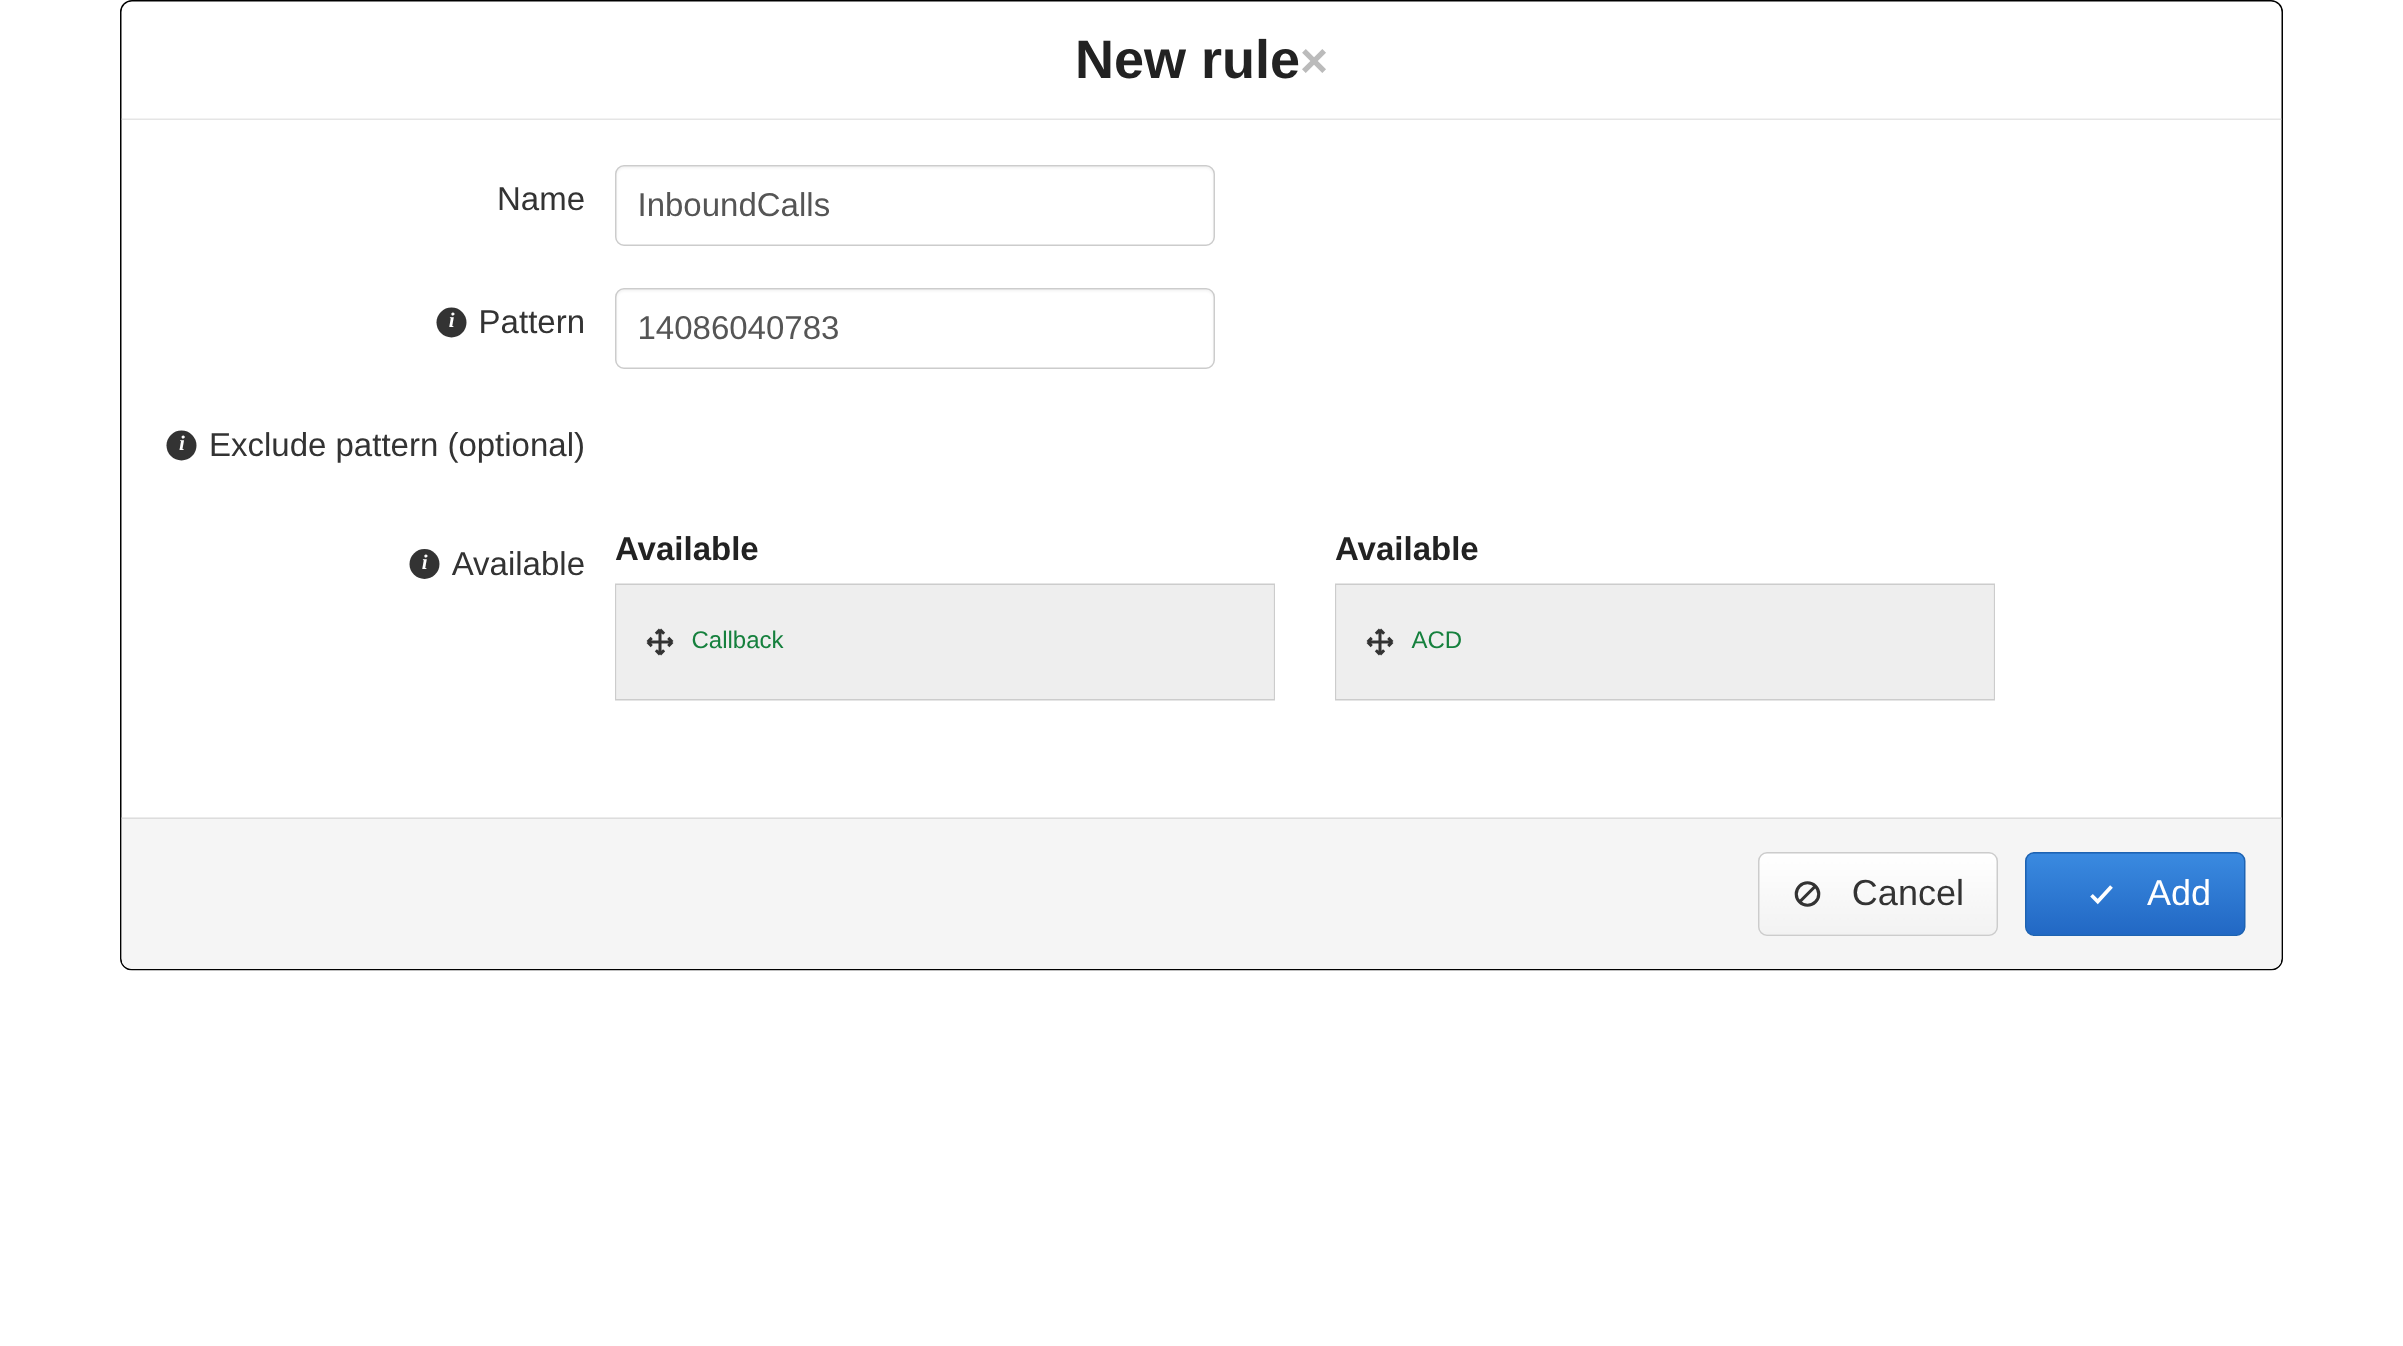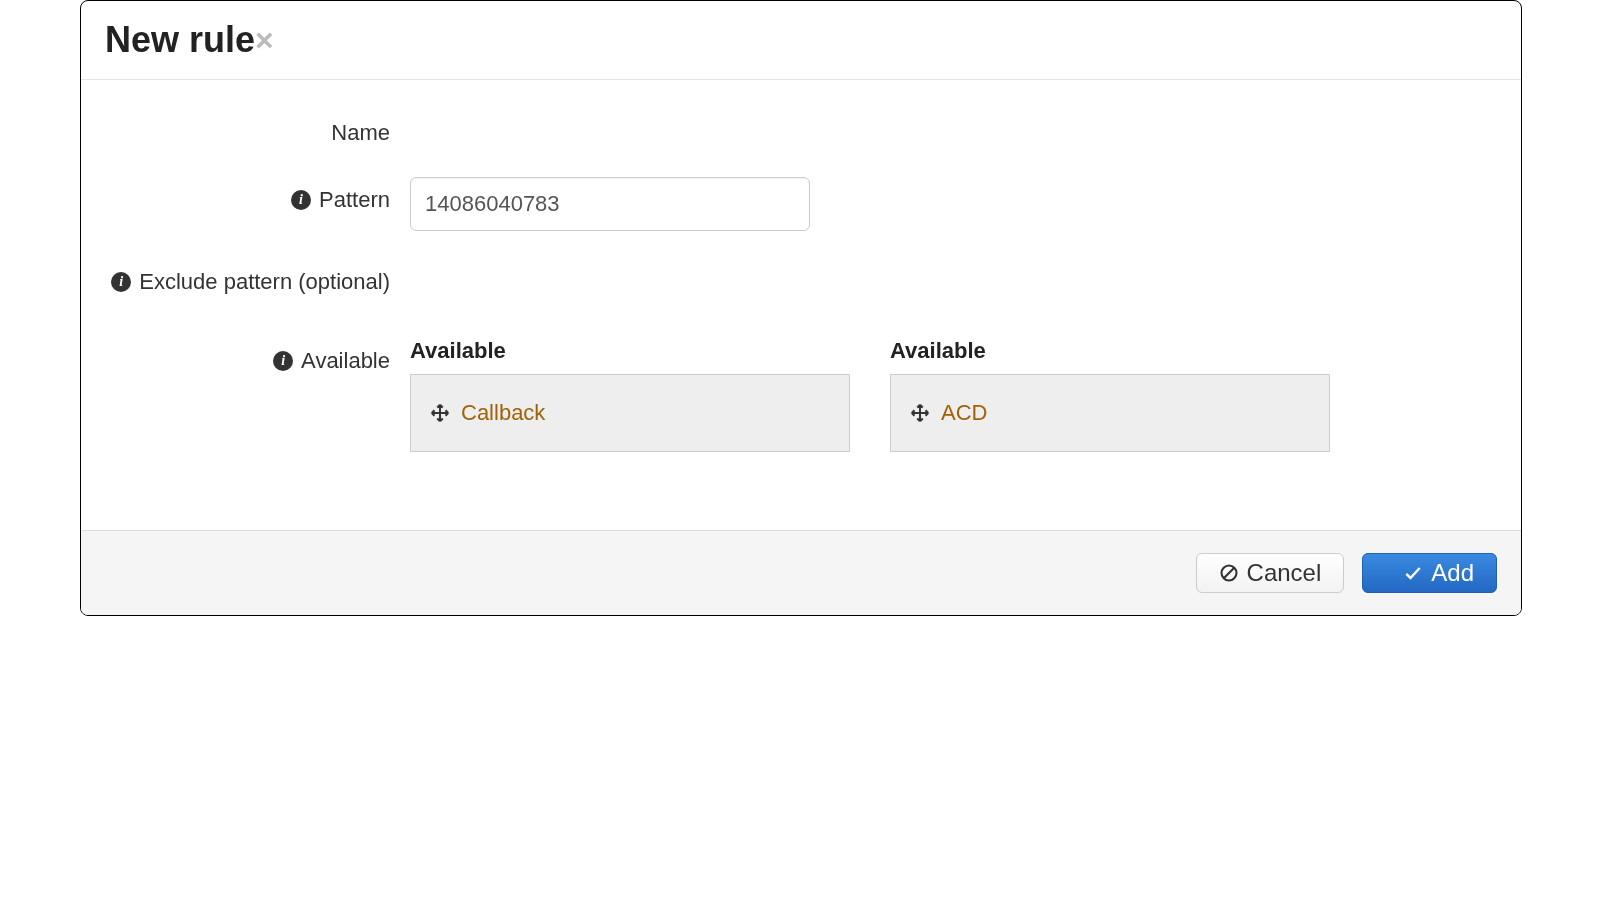--- a/index.html
+++ b/index.html
@@ -15,21 +15,21 @@
     .modal {
       width: 1442px;
       margin: 0 auto;
       border: 1px solid #000;
       border-radius: 8px;
       overflow: hidden;
       background: #fff;
     }
     .modal-header {
       display: flex;
-      justify-content: flex-start;
+      justify-content: center;
       align-items: center;
       padding: 18px 24px 18px 24px;
       border-bottom: 1px solid #e5e5e5;
     }
     .modal-title {
       font-size: 36px;
       font-weight: 700;
       color: #222;
     }
     .close-btn {
@@ -114,22 +114,22 @@
     .scenario-list {
       border: 1px solid #ccc;
     }
     .scenario-item {
       display: flex;
       align-items: center;
       gap: 10px;
       height: 76px;
       padding: 0 18px;
       background: #eee;
-      font-size: 22px;
-      color: #a16207;
+      font-size: 16px;
+      color: #15803d;
       cursor: move;
     }
     .scenario-item + .scenario-item {
       border-top: 1px solid #ccc;
     }
     .move-icon {
       display: inline-flex;
       width: 22px;
       height: 22px;
       flex-shrink: 0;
@@ -143,22 +143,22 @@
       justify-content: flex-end;
       align-items: center;
       gap: 18px;
       padding: 22px 24px;
       background: #f5f5f5;
       border-top: 1px solid #ddd;
     }
     .btn {
       display: inline-flex;
       align-items: center;
-      gap: 8px;
-      height: 40px;
+      gap: 20px;
+      height: 56px;
       padding: 0 22px;
       font-size: 24px;
       border-radius: 6px;
       cursor: pointer;
       border: 1px solid transparent;
     }
     .btn-default {
       background: #fff;
       color: #333;
       border-color: #ccc;
@@ -189,20 +189,23 @@
   <div class="modal-header">
     <h2 class="modal-title">New rule</h2>
     <span class="close-btn">×</span>
   </div>
 
   <div class="modal-body">
 
     <div class="form-row">
       <div class="form-label-col">
         <span class="form-label-text">Name</span>
+      </div>
+      <div class="form-input-col">
+        <input type="text" class="text-input" value="InboundCalls" style="">
       </div>
     </div>
 
     <div class="form-row">
       <div class="form-label-col">
         <span class="info-icon">i</span>
         <span class="form-label-text">Pattern</span>
       </div>
       <div class="form-input-col">
         <input type="text" class="text-input" value="14086040783" style="">

